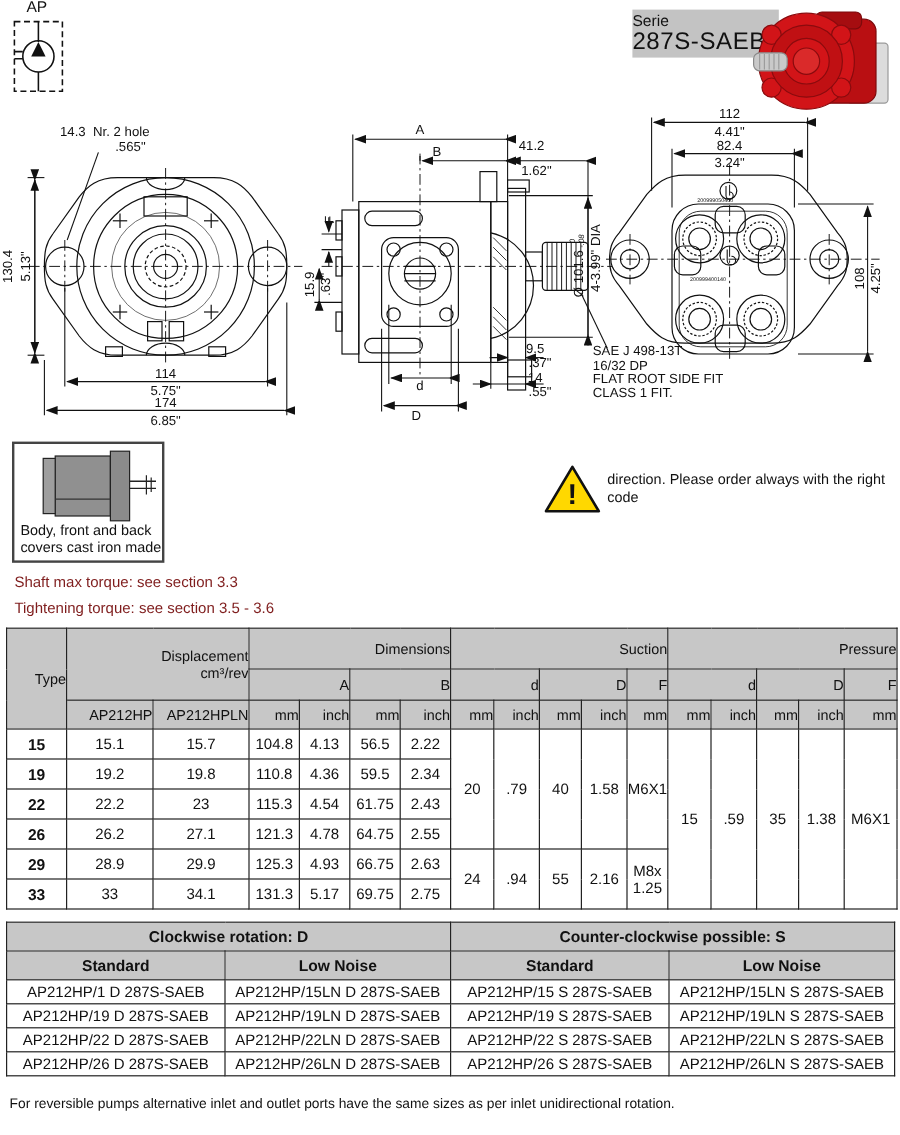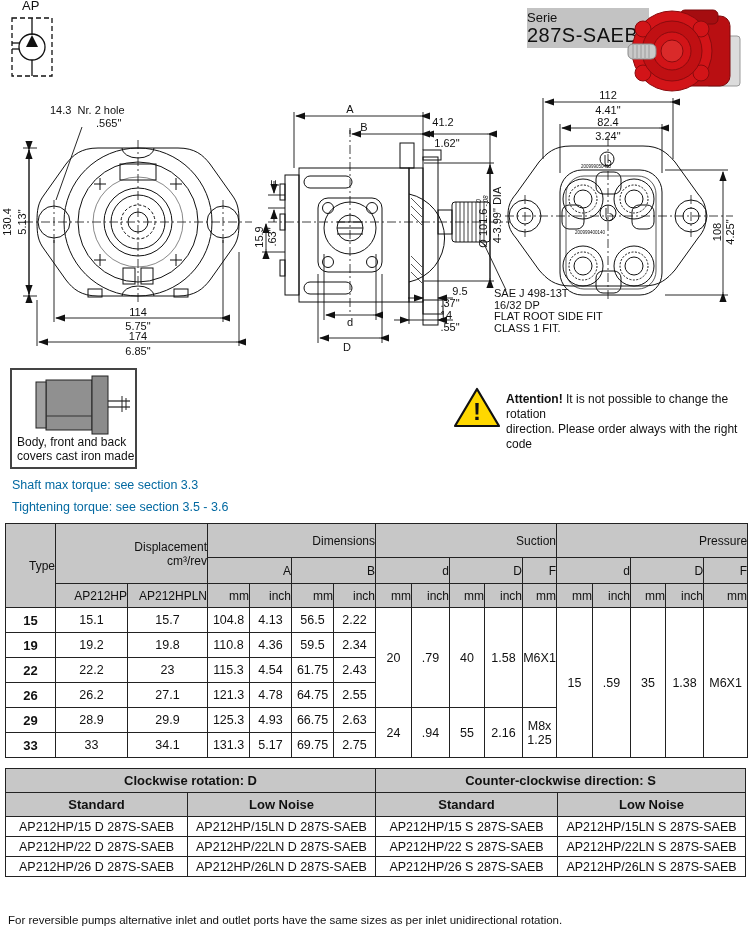--- a/index.html
+++ b/index.html
@@ -14,21 +14,21 @@
 
   .serie-box { position: absolute; left: 480px; top: 8px; width: 122px; height: 40px;
     background: #c3c3c3; text-align: left; padding-top: 3px; margin-left: 47px; }
   .serie-box .l1 { font-size: 13px; line-height: 14px; }
   .serie-box .l2 { font-size: 20px; line-height: 21px; letter-spacing: 0.5px; }
 
   .castbox { position: absolute; left: 10px; top: 368px; width: 127px; height: 101px;
     border: 2px solid #444; background: #fff; }
   .castbox .cap { position: absolute; left: 5px; bottom: 4px; font-size: 12px; line-height: 14px; }
 
-  .note-line { position: absolute; font-size: 12.5px; color: #0369a1; }
+  .note-line { position: absolute; font-size: 12.5px; color: #7f1d1d; }
 
   .attn-text { position: absolute; left: 506px; top: 392px; width: 240px; font-size: 12px; line-height: 15px; }
   .attn-text b { font-weight: 700; }
 
   table { border-collapse: collapse; table-layout: fixed; }
   .dims { position: absolute; left: 5px; top: 523px; width: 742px; }
   .dims th, .dims td { border: 1px solid #222; font-size: 12px; text-align: center; vertical-align: middle; font-weight: 400; padding: 0; overflow: hidden; }
   .dims th { background: #c7c7c7; text-align: right; }
   .dims td { background: #fff; font-size: 12.5px; }
   .dims .type-col { font-weight: 700; font-size: 13px; }
@@ -266,21 +266,21 @@
   <div class="lbl ctr rot" style="left:242px; top:231px; width:34px;">15.9</div>
   <div class="lbl ctr rot" style="left:255px; top:231px; width:34px;">.63"</div>
   <div class="lbl ctr rot dia-lbl" style="left:442px; top:215px; width:80px;">
     <span>Ø 101.6</span>
     <span class="tolstack">
       <i>0</i>
       <i>-.08</i>
     </span>
   </div>
   <div class="lbl ctr rot" style="left:457px; top:209px; width:80px;">4-3.99" DIA</div>
-  <div class="lbl ctr" style="left:444px; top:285px; width:32px;">9.5</div>
+  <div class="lbl ctr" style="left:430px; top:285px; width:32px;">9.5</div>
   <div class="lbl ctr" style="left:434px; top:297px; width:32px;">.37"</div>
   <div class="lbl ctr" style="left:430px; top:309px; width:32px;">14</div>
   <div class="lbl ctr" style="left:434px; top:321px; width:32px;">.55"</div>
   <div class="lbl ctr" style="left:340px; top:316px; width:20px;">d</div>
   <div class="lbl ctr" style="left:337px; top:341px; width:20px;">D</div>
   <div class="lbl pre" style="left:494px; top:288px; line-height:11.5px;">SAE J 498-13T
 16/32 DP
 FLAT ROOT SIDE FIT
 CLASS 1 FIT.</div>
 
@@ -369,21 +369,20 @@
   </div>
 
   <div class="note-line" style="left:12px; top:478px;">Shaft max torque: see section 3.3</div>
   <div class="note-line" style="left:12px; top:500px;">Tightening torque: see section 3.5 - 3.6</div>
 
   <svg class="abs" style="left:452px; top:386px;" width="50" height="44">
     <path d="M25,3 L47,40 L3,40 Z" fill="#ffd800" stroke="#111" stroke-width="2.2" stroke-linejoin="round"></path>
     <text x="25" y="34" font-size="24" font-weight="bold" text-anchor="middle" fill="#111" font-family="Liberation Sans, sans-serif">!</text>
   </svg>
   <div class="attn-text">
-    <div><b>Attention!</b><span> It is not possible to change the rotation</span></div>
     <div>direction.  Please order always with the right code</div>
   </div>
 
   <table class="dims">
     <colgroup>
       <col style="width:50px">
         <col style="width:72px">
         <col style="width:80px">
       <col style="width:42px">
         <col style="width:42px">
@@ -515,35 +514,41 @@
   <table class="order">
     <colgroup>
       <col style="width:182px">
         <col style="width:188px">
         <col style="width:182px">
         <col style="width:188px">
     </colgroup>
     <thead>
       <tr style="height:24px">
         <th colspan="2">Clockwise rotation: D</th>
-        <th colspan="2">Counter-clockwise direction: S</th>
+        <th colspan="2">Counter-clockwise possible: S</th>
       </tr>
       <tr style="height:24px">
         <th>Standard</th>
         <th>Low Noise</th>
         <th>Standard</th>
         <th>Low Noise</th>
       </tr>
     </thead>
     <tbody>
         <tr style="height: 20px;">
-          <td>AP212HP/15 D 287S-SAEB</td>
+          <td>AP212HP/1 D 287S-SAEB</td>
           <td>AP212HP/15LN D 287S-SAEB</td>
           <td>AP212HP/15 S 287S-SAEB</td>
           <td>AP212HP/15LN S 287S-SAEB</td>
+        </tr>
+        <tr style="height: 20px;">
+          <td>AP212HP/19 D 287S-SAEB</td>
+          <td>AP212HP/19LN D 287S-SAEB</td>
+          <td>AP212HP/19 S 287S-SAEB</td>
+          <td>AP212HP/19LN S 287S-SAEB</td>
         </tr>
         <tr style="height: 20px;">
           <td>AP212HP/22 D 287S-SAEB</td>
           <td>AP212HP/22LN D 287S-SAEB</td>
           <td>AP212HP/22 S 287S-SAEB</td>
           <td>AP212HP/22LN S 287S-SAEB</td>
         </tr>
         <tr style="height: 20px;">
           <td>AP212HP/26 D 287S-SAEB</td>
           <td>AP212HP/26LN D 287S-SAEB</td>

